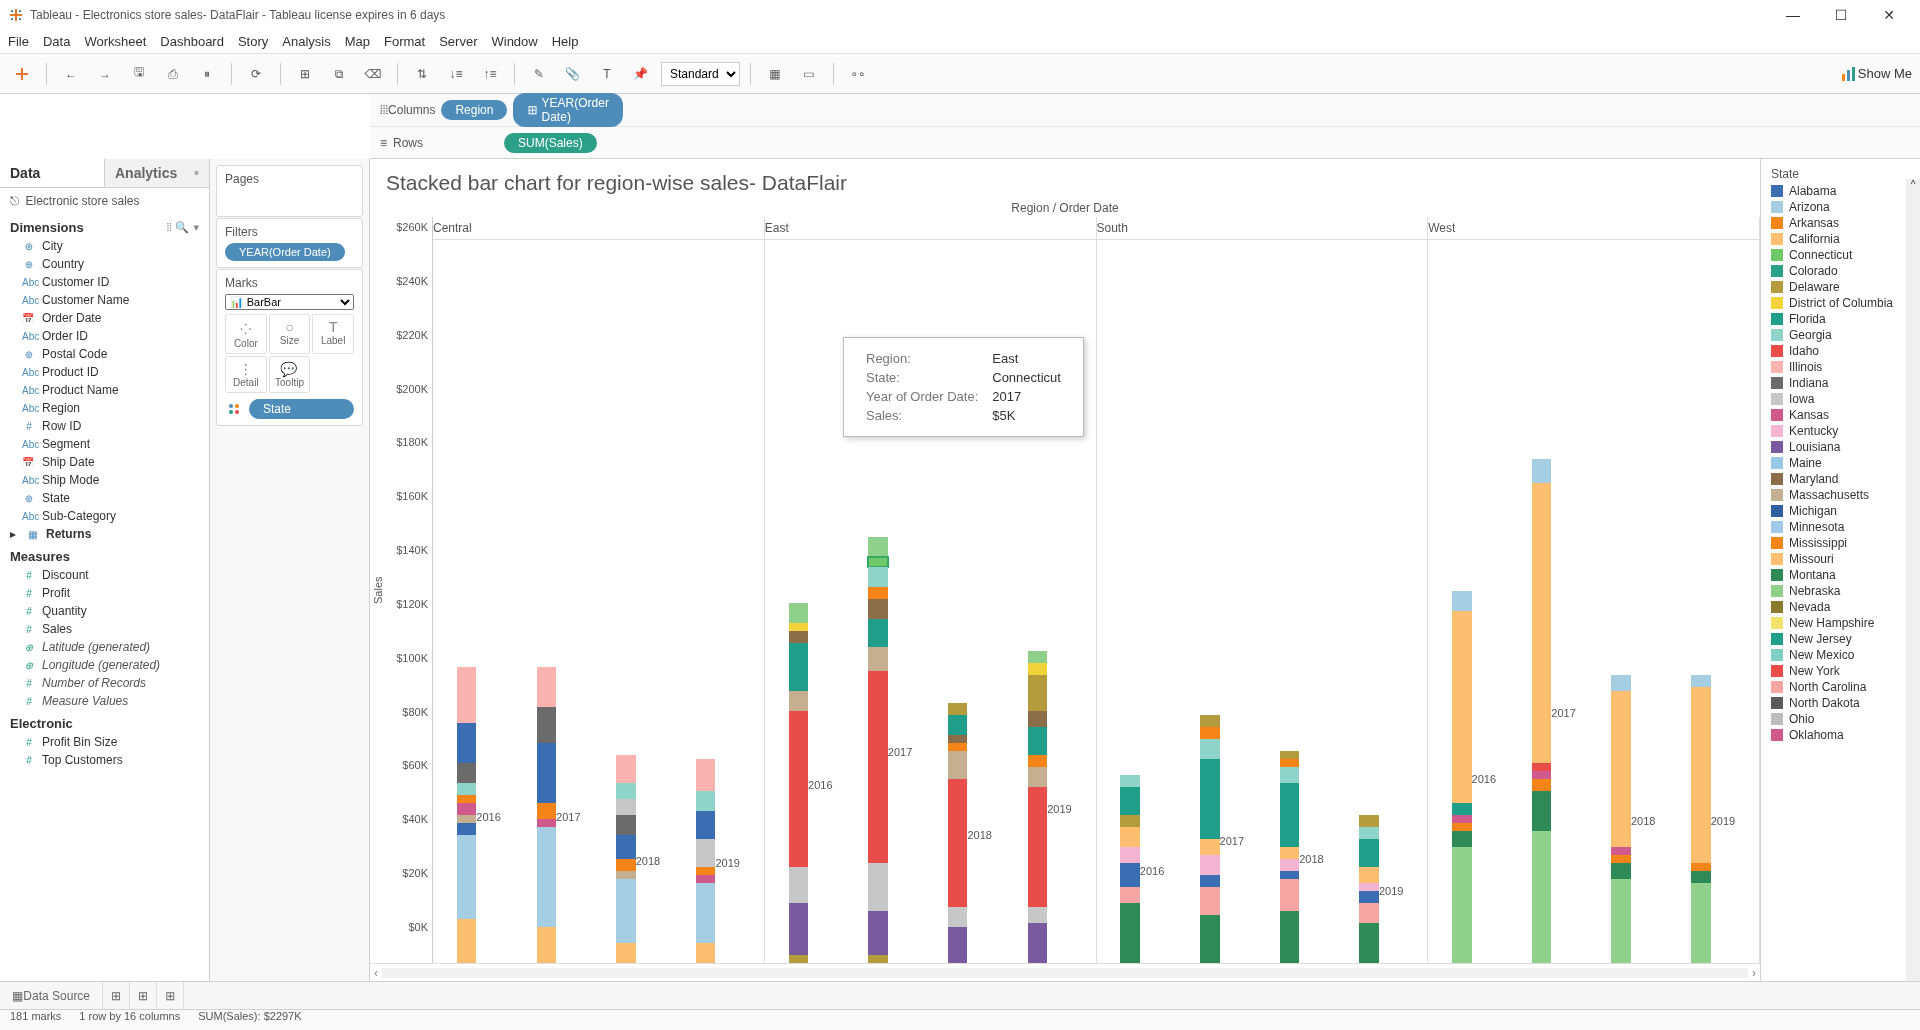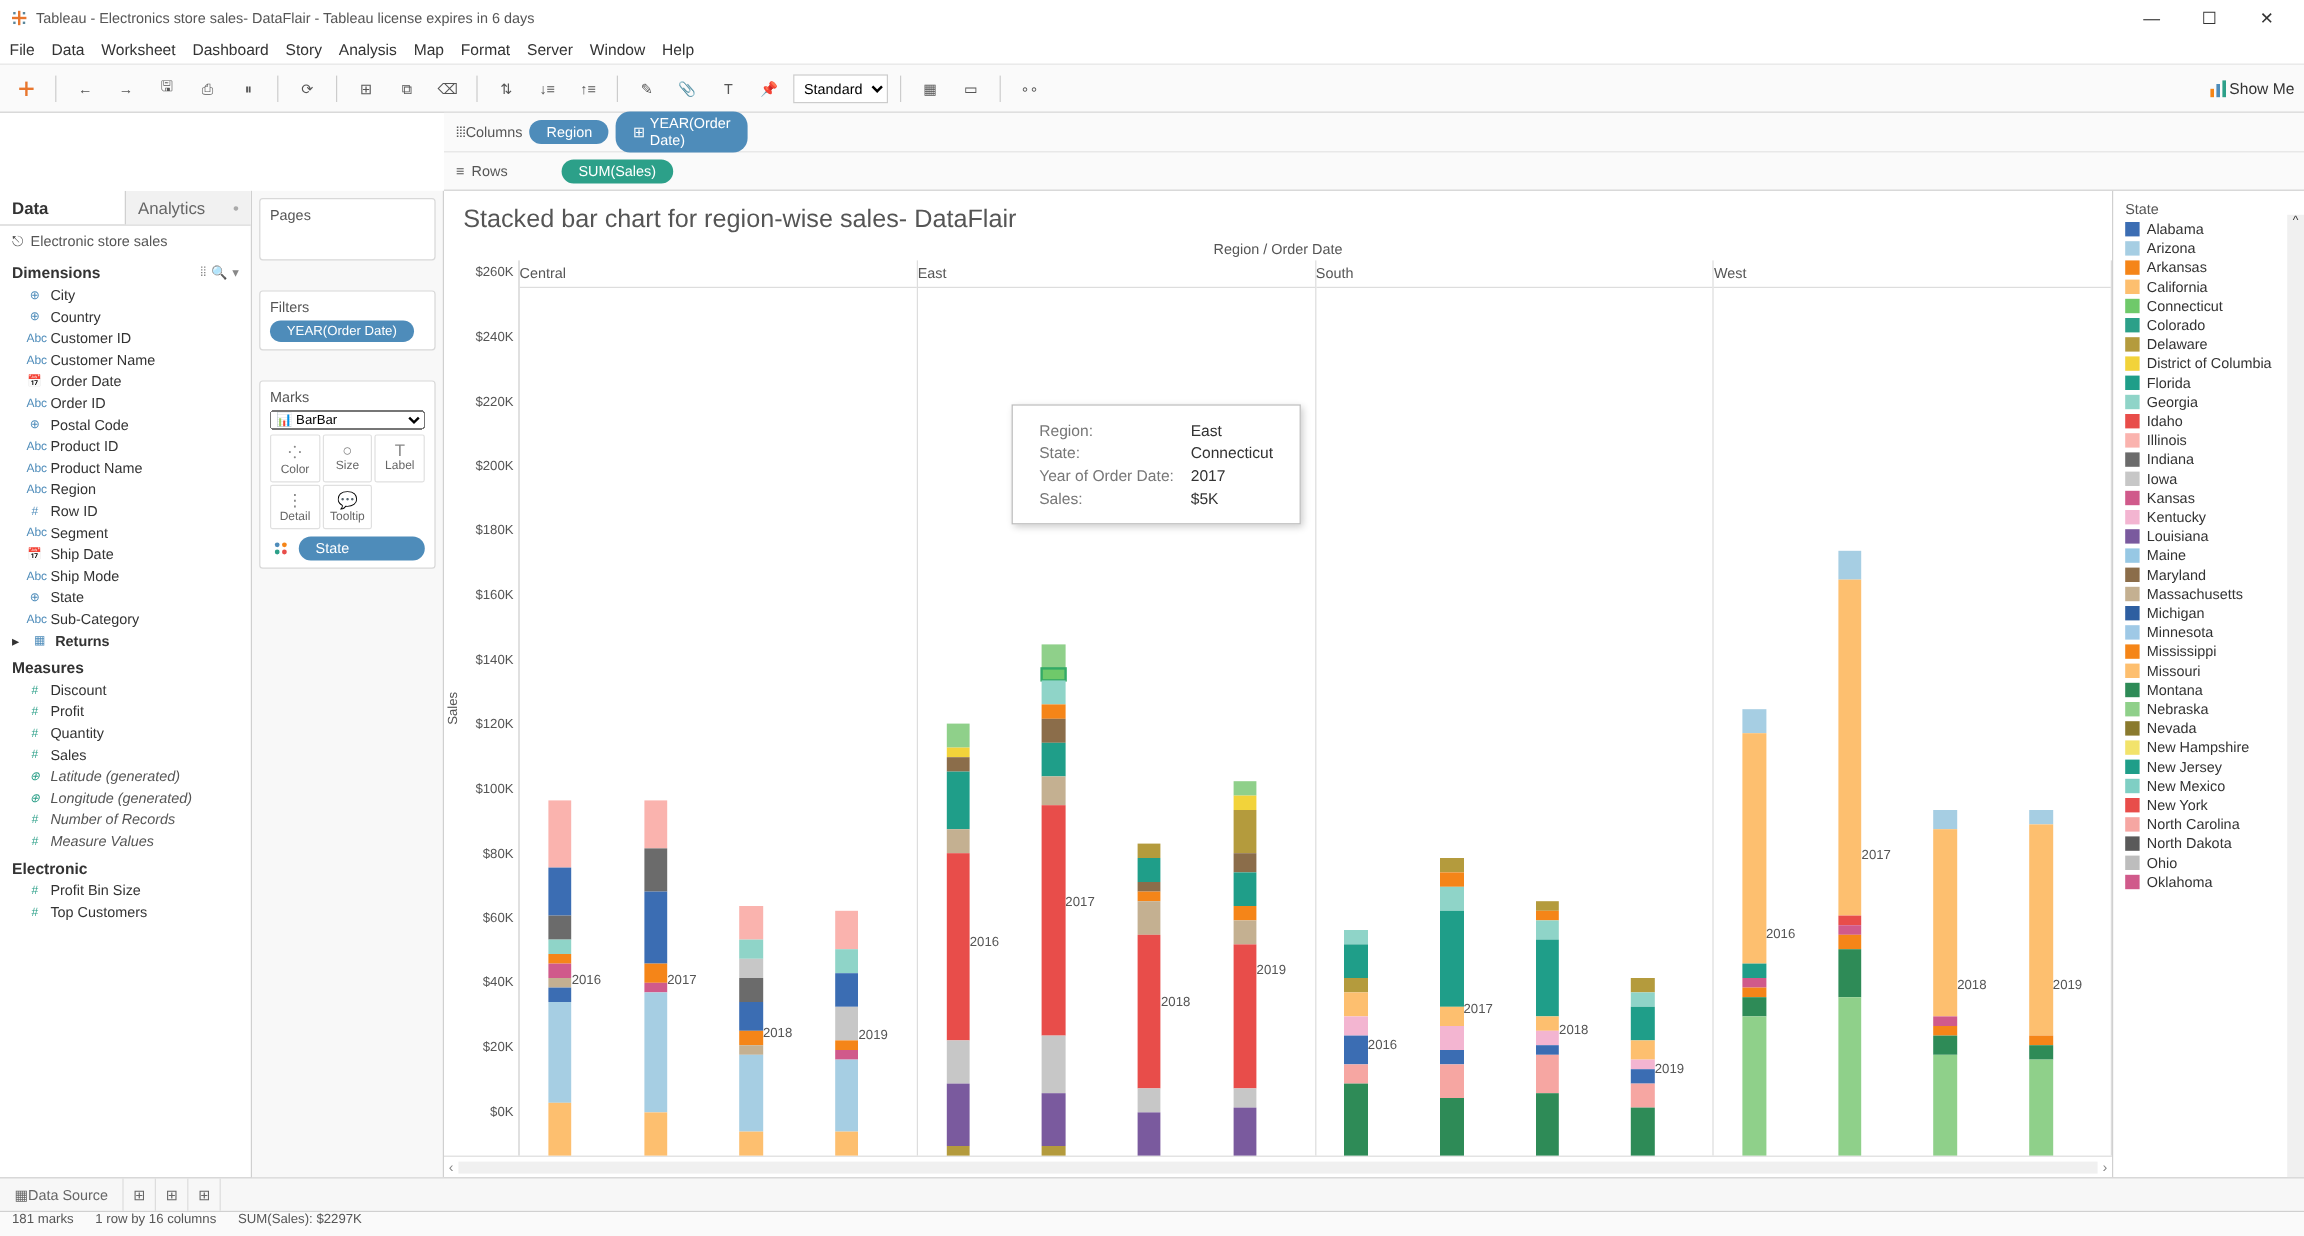--- a/index.html
+++ b/index.html
@@ -15,36 +15,36 @@
 .toolbar .tbtn { width: 28px; height: 28px; display: flex; align-items: center; justify-content: center; color: #555; border-radius: 2px; }
 .toolbar .sep { width: 1px; height: 22px; background: #ccc; margin: 0 4px; }
 .toolbar select { height: 24px; font-size: 12px; padding: 0 4px; border: 1px solid #ccc; background: #fff; }
 .toolbar .spacer { flex: 1; }
 .showme { display: flex; align-items: center; gap: 1px; font-size: 13px; }
 .shelves { background: #fafafa; border-bottom: 1px solid #d0d0d0; }
 .shelf-row { height: 32px; display: flex; align-items: center; padding: 0 10px; gap: 8px; }
 .shelf-label { width: 80px; font-size: 12px; color: #555; display: flex; align-items: center; gap: 6px; }
 .pill { border-radius: 12px; padding: 3px 14px; font-size: 12px; color: #fff; display: inline-flex; align-items: center; gap: 4px; }
 .pill.blue { background: #4e8cba; }
-.pill.green { background: #2ca089; }
+.pill.green { background: #2ca089; margin-left: 36px; }
 .main { display: flex; height: calc(1030px - 30px - 24px - 40px - 64px - 28px - 22px); }
 .left-pane { width: 210px; border-right: 1px solid #d0d0d0; display: flex; flex-direction: column; overflow: hidden; }
 .pane-tabs { display: flex; border-bottom: 1px solid #d0d0d0; }
 .pane-tab { flex: 1; padding: 6px 10px; font-size: 14px; font-weight: 600; }
-.pane-tab.inactive { background: #f1f1f1; font-weight: 400; color: #666; border-left: 1px solid #d0d0d0; }
+.pane-tab.inactive { background: #f1f1f1; font-weight: 700; color: #666; border-left: 1px solid #d0d0d0; }
 .data-src { padding: 6px 10px; font-size: 12px; color: #555; display: flex; align-items: center; gap: 6px; }
 .section-header { padding: 6px 10px 2px 10px; font-size: 13px; font-weight: 700; display: flex; align-items: center; justify-content: space-between; }
 .section-header .tools { font-weight: 400; color: #888; font-size: 11px; display: flex; gap: 4px; }
 .field-list { overflow-y: auto; }
 .field { padding: 2px 10px 2px 22px; font-size: 12px; display: flex; align-items: center; gap: 6px; cursor: default; }
 .field .ico { width: 14px; font-size: 10px; text-align: center; }
 .field.dim .ico { color: #4e8cba; }
 .field.mea .ico { color: #2ca089; }
 .field.italic { font-style: italic; color: #555; }
-.mid-pane { width: 160px; border-right: 1px solid #d0d0d0; padding: 6px; display: flex; flex-direction: column; gap: 25px; background: #f8f8f8; }
+.mid-pane { width: 160px; border-right: 1px solid #d0d0d0; padding: 6px; display: flex; flex-direction: column; gap: 1px; background: #f8f8f8; }
 .card { background: #fff; border: 1px solid #d8d8d8; border-radius: 3px; padding: 6px 8px; }
 .card-title { font-size: 12px; color: #555; margin-bottom: 4px; }
 .marks-grid { display: grid; grid-template-columns: repeat(3, 1fr); gap: 2px; margin-top: 4px; }
 .mark-cell { border: 1px solid #e0e0e0; border-radius: 2px; text-align: center; padding: 4px 0; font-size: 10px; color: #666; }
 .mark-cell .mi { font-size: 14px; display: block; color: #888; }
 .state-pill { display: flex; align-items: center; gap: 6px; margin-top: 6px; }
 .state-pill .dots { width: 18px; height: 18px; display: flex; align-items: center; justify-content: center; }
 .state-pill .pill { flex: 1; justify-content: flex-start; }
 .viz-pane { flex: 1; display: flex; flex-direction: column; overflow: hidden; }
 .viz-title { padding: 12px 16px 4px 16px; font-size: 21px; color: #555; font-weight: 400; }

